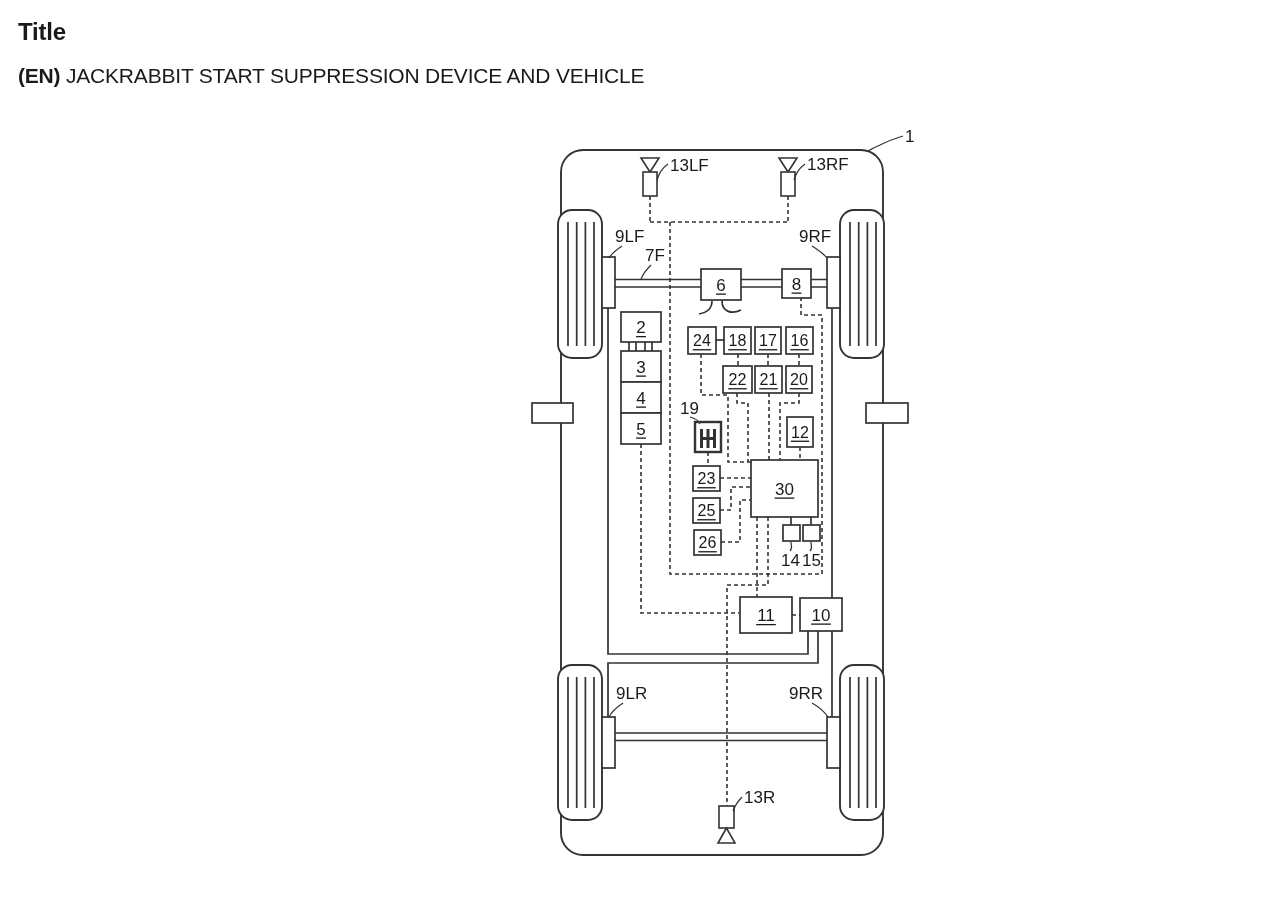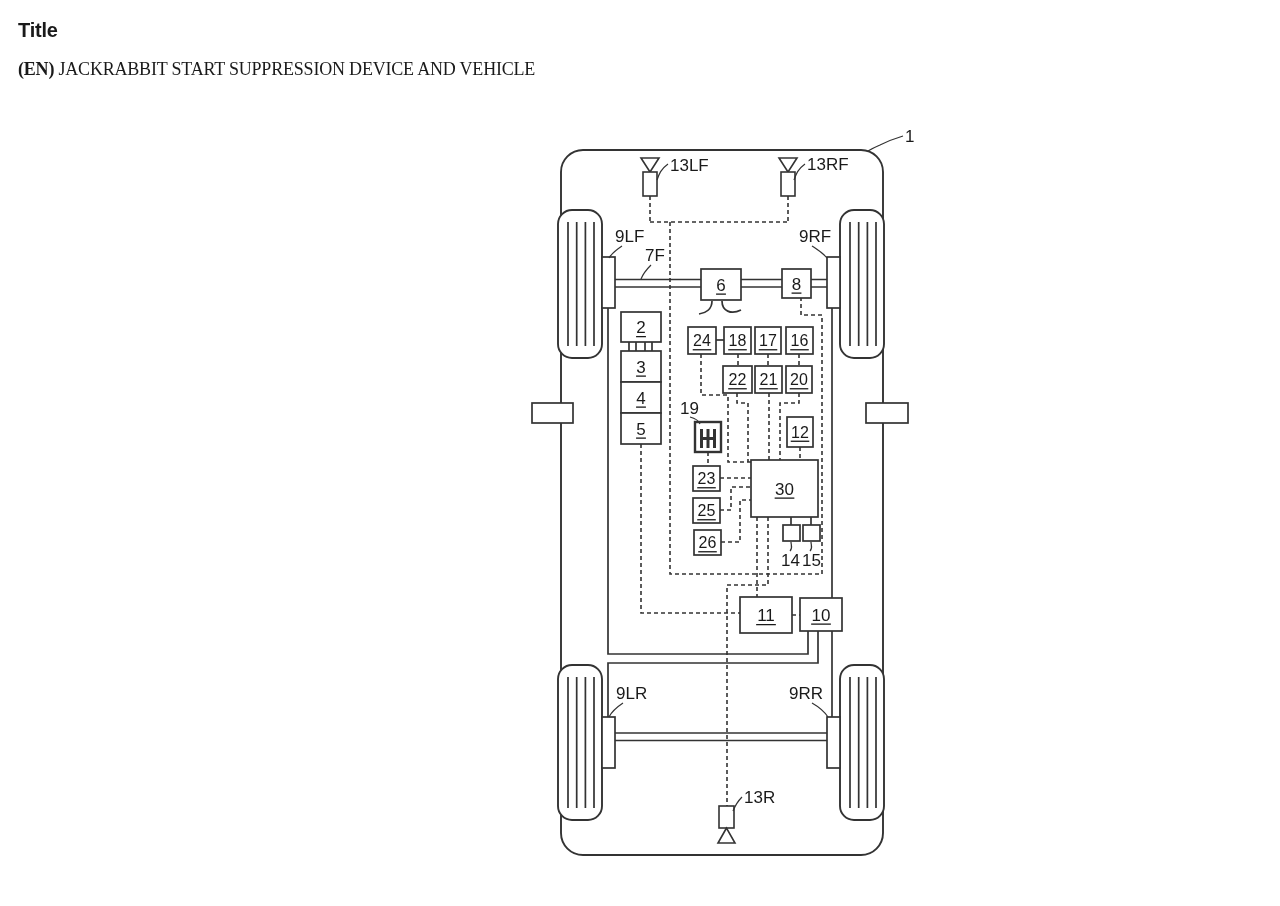--- a/index.html
+++ b/index.html
@@ -1,19 +1,19 @@
 <!DOCTYPE html>
 <html><head>
 <meta charset="utf-8">
 <style>
   html,body{margin:0;padding:0;background:#ffffff;width:1280px;height:906px;overflow:hidden;}
   body{font-family:"Liberation Sans", sans-serif;color:#1a1a1a;position:relative;}
   .page-header{position:absolute;left:18px;top:18px;z-index:2;letter-spacing:-0.2px;}
-  .title-label{font-size:20px;font-weight:bold;line-height:1.2;}
-  .title-line{margin-top:17px;font-size:18px;font-weight:normal;font-family:Liberation Serif, serif;}
+  .title-label{font-size:24px;font-weight:bold;line-height:1.2;}
+  .title-line{margin-top:17px;font-size:21px;font-weight:normal;}
   .lang-tag{font-weight:bold;}
   svg{position:absolute;left:0;top:0;}
   svg text{fill:#1a1a1a;font-family:"Liberation Sans", sans-serif;}
   .cbox{fill:#ffffff;stroke:#333333;}
   .uline{stroke:#1a1a1a;stroke-width:1.3;}
   .sol{stroke:#333333;stroke-width:1.7;fill:none;}
   .sol2{stroke:#333333;stroke-width:1.9;fill:none;}
   .dash{stroke:#333333;stroke-width:1.6;fill:none;stroke-dasharray:4 3;}
   .leader{stroke:#333333;stroke-width:1.2;fill:none;}
   .wfill{fill:#ffffff;stroke:#333333;}

